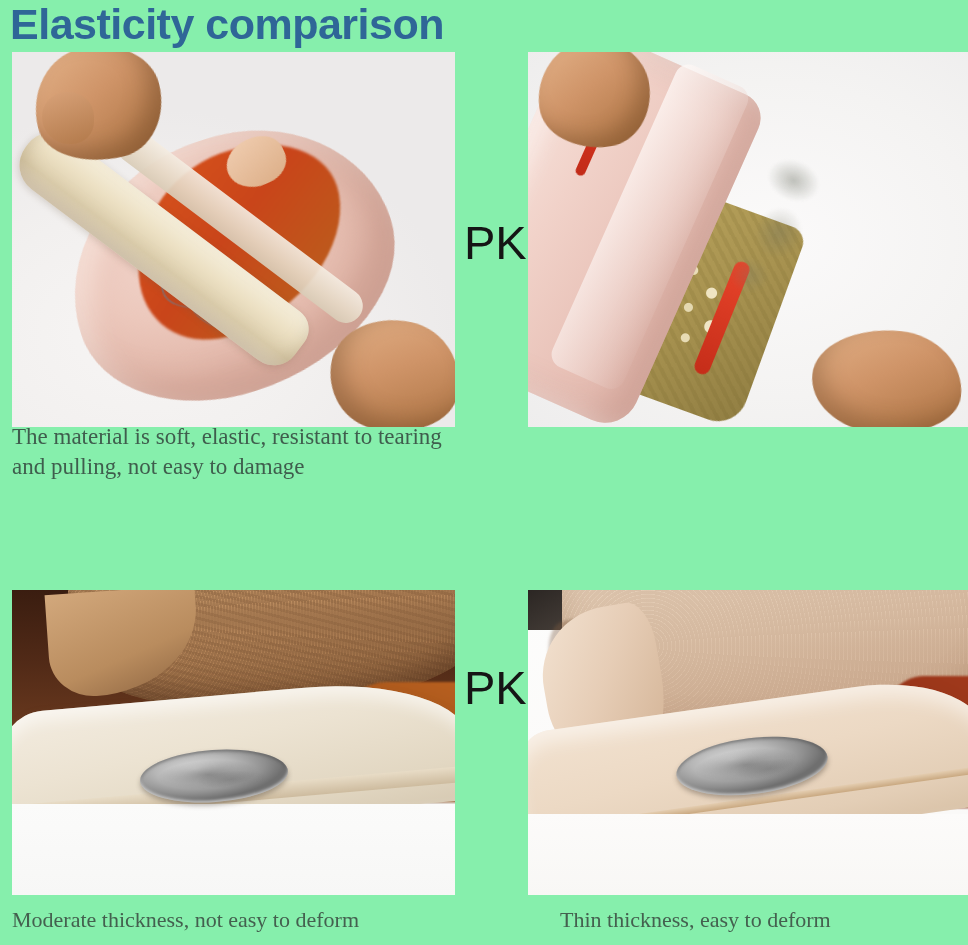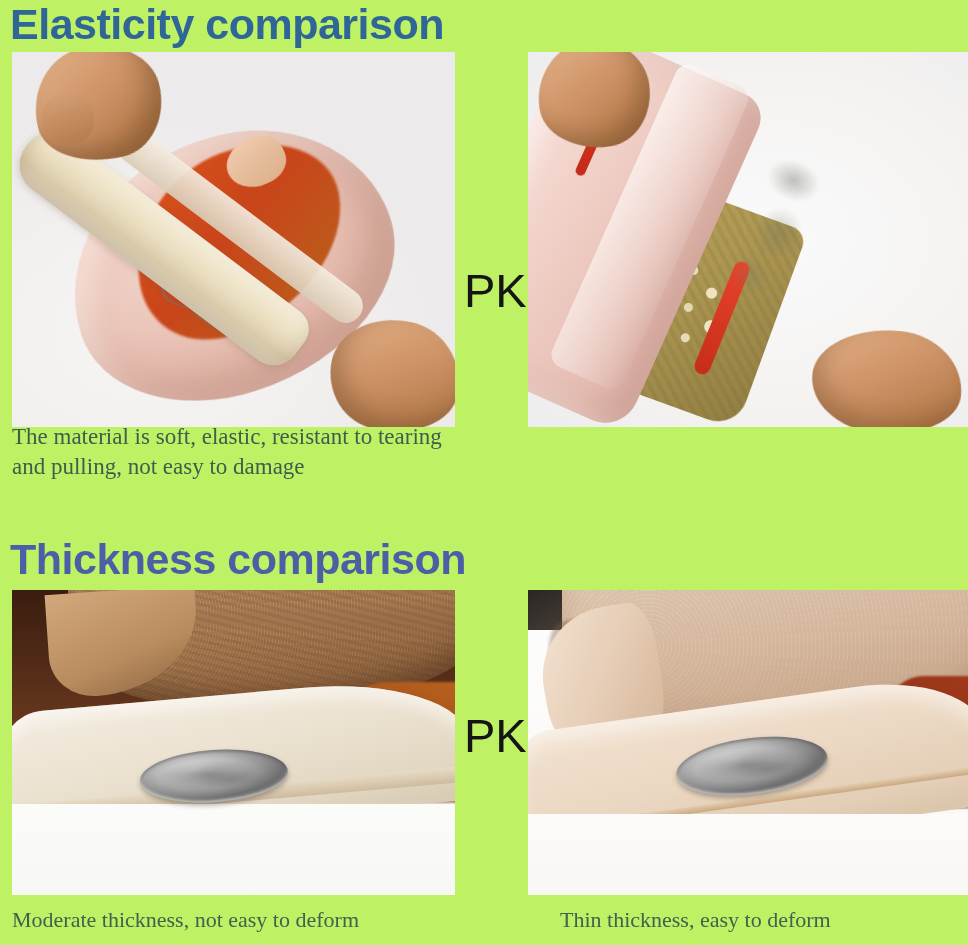--- a/index.html
+++ b/index.html
@@ -12,21 +12,21 @@
     height: 945px;
     position: relative;
     overflow: hidden;
     font-family: "Liberation Sans", sans-serif;
     -webkit-font-smoothing: antialiased;
   }
 
   .page {
     position: absolute;
     inset: 0;
-    background: #bef264;
+    background: #86efac;
   }
 
   
   .section-title {
     position: absolute;
     font-family: "Liberation Sans", sans-serif;
     font-weight: bold;
     letter-spacing: -0.5px;
     white-space: nowrap;
     line-height: 1;
@@ -353,21 +353,20 @@
 
   
   .pk {
     position: absolute;
     font-family: "Liberation Sans", sans-serif;
     font-weight: normal;
     font-size: 47px;
     color: #151515;
     letter-spacing: 0px;
     line-height: 1;
-    margin-top: 48px;
   }
   #pk-elasticity { left: 464px; top: 219px; }
   #pk-thickness  { left: 464px; top: 664px; }
 
   
   .caption {
     position: absolute;
     font-family: "Liberation Serif", serif;
     color: #3f5d4d;
     font-size: 23px;
@@ -420,21 +419,20 @@
     <div class="layer sheet-fold"></div>
     <div class="layer tattoo"></div>
     <div class="layer red-edge"></div>
     <div class="hand hand-tl"></div>
     <div class="hand hand-br"></div>
   </div>
 
   <div class="caption" id="caption-elasticity-soft">The material is soft, elastic, resistant to tearing and pulling, not easy to damage</div>
 
 
-  <div class="section-title" id="title-thickness">Thickness comparison</div>
 
   <div class="photo" id="photo-thickness-moderate">
     <div class="layer dark-bg"></div>
     <div class="layer upper-sheet"></div>
     <div class="layer upper-lip"></div>
     <div class="layer warm-left"></div>
     <div class="layer warm-right"></div>
     <div class="layer lower-sheet"></div>
     <div class="layer lower-edge"></div>
     <div class="layer white-base"></div>

